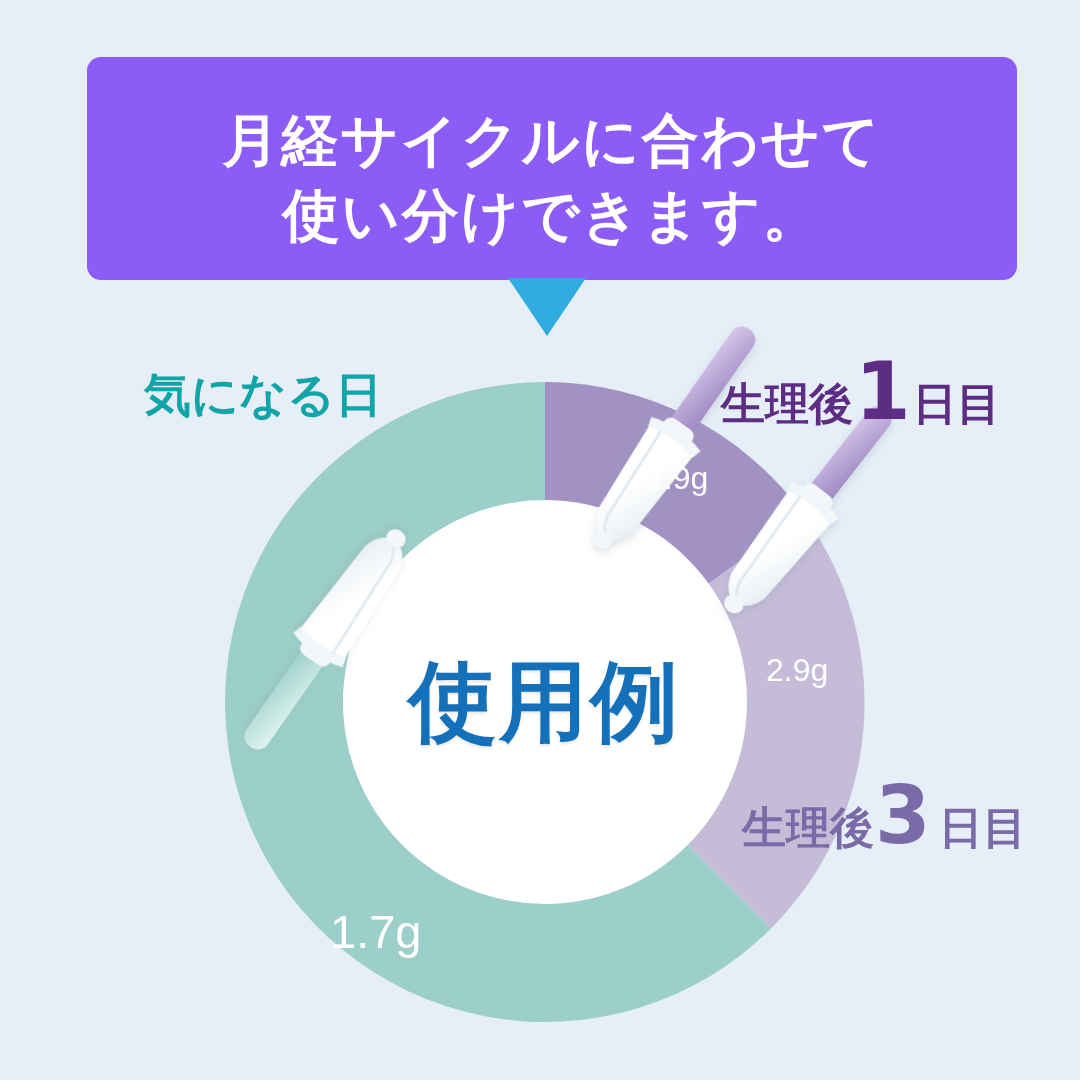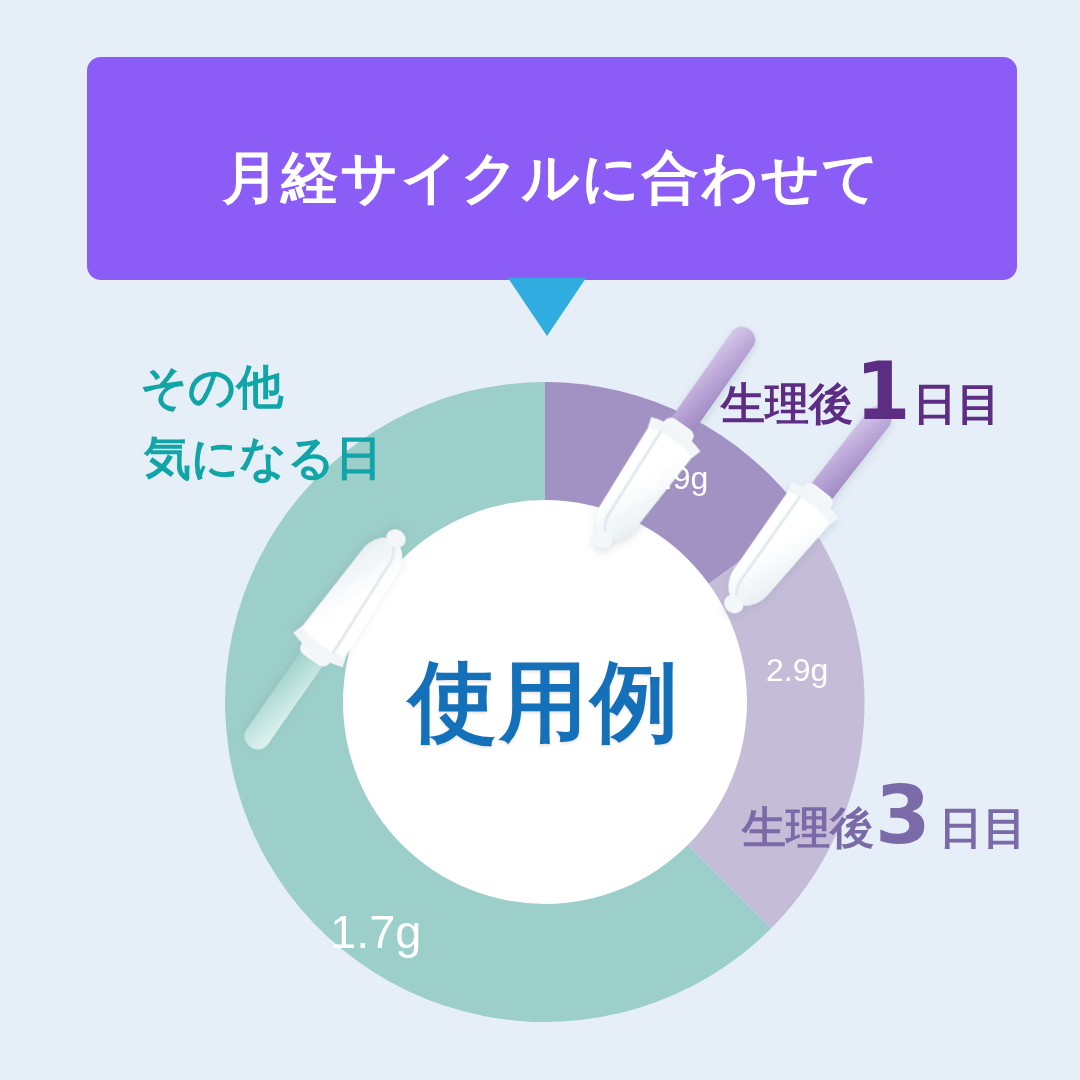--- a/index.html
+++ b/index.html
@@ -92,20 +92,21 @@
   .lbl-d3 .big{font-size:80px;line-height:0.85;padding:0 1px;}
   .lbl-d3 .sm{font-size:44px;padding-left:7px;}
 </style>
 </head>
 <body>
 
 <div id="stage">
 
   <div class="banner">
     <div class="banner-line">月経サイクルに合わせて</div>
+    <div class="banner-line">使い分けできます。</div>
   </div>
   <div class="banner-tail"></div>
 
   <div class="donut-wrap">
     <svg width="1080" height="1080" viewBox="0 0 1080 1080">
       <defs>
 
         <linearGradient id="bodyGrad" x1="0" y1="0" x2="1" y2="1">
           <stop offset="0%" stop-color="#ffffff"></stop>
           <stop offset="45%" stop-color="#ffffff"></stop>
@@ -165,21 +166,20 @@
 
     
     <div class="center-label">使用例</div>
   </div>
 
   <div class="val val-1">2.9g</div>
   <div class="val val-2">2.9g</div>
   <div class="val val-3">1.7g</div>
 
   <div class="lbl lbl-other">
-    <div class="l1">その他</div>
     <div class="l2">気になる日</div>
   </div>
 
   <div class="lbl lbl-d1">
     <span class="sm">生理後</span>
     <span class="big">1</span>
     <span class="sm">日目</span>
   </div>
 
   <div class="lbl lbl-d3">

